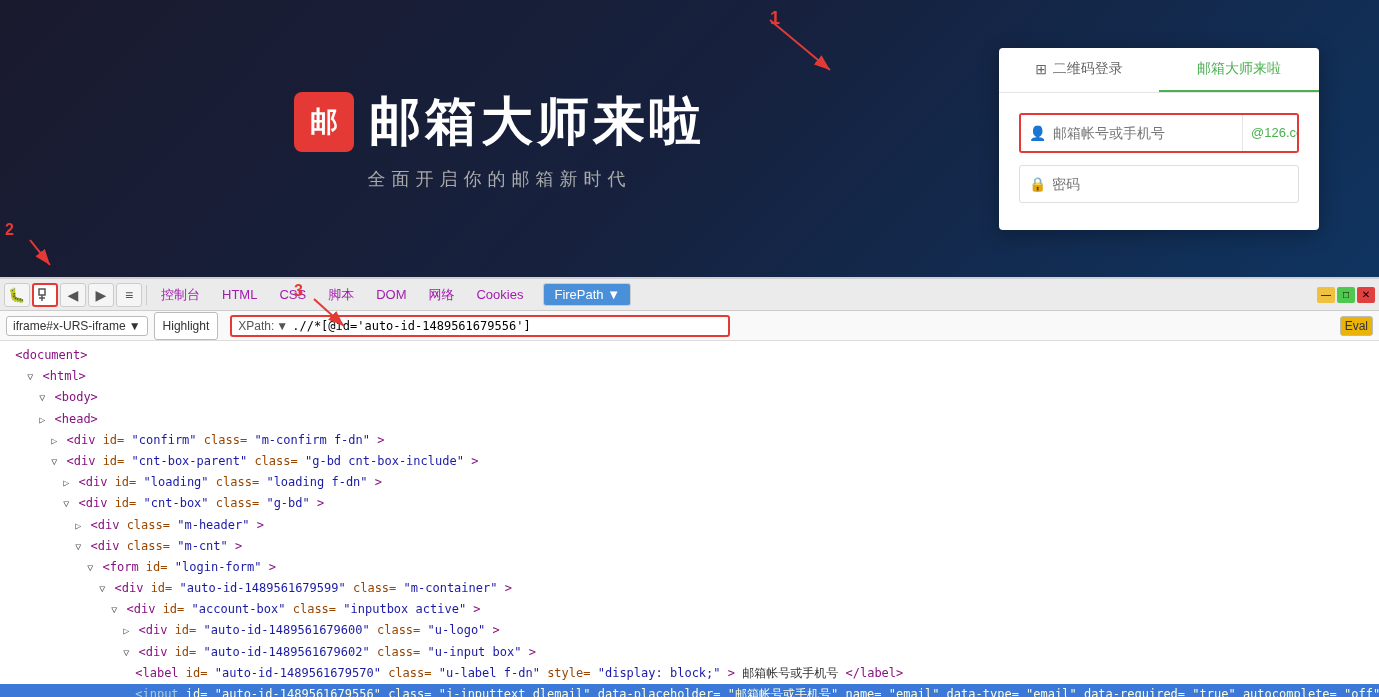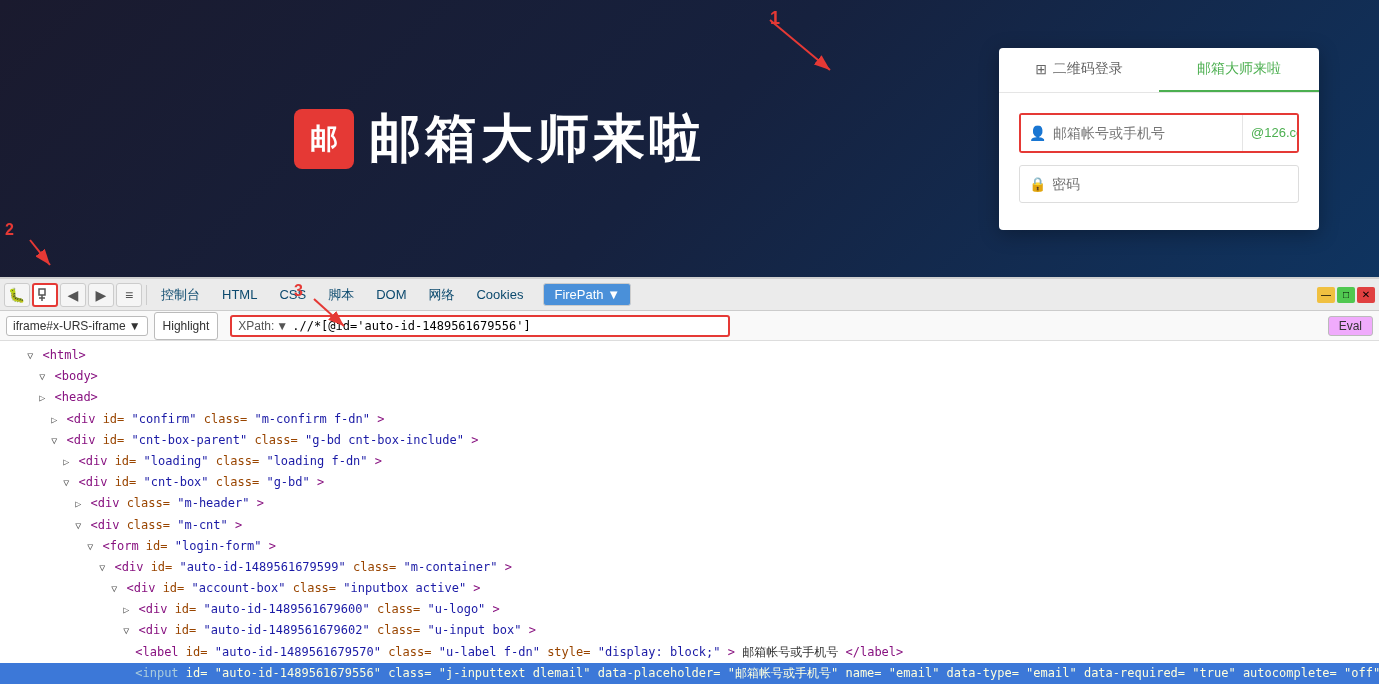--- a/index.html
+++ b/index.html
@@ -193,21 +193,21 @@
       align-items: center;
       justify-content: center;
       font-size: 14px;
       color: #555;
     }
 
     .devtools-tab {
       padding: 3px 10px;
       font-size: 13px;
       cursor: pointer;
-      color: #0c4a6e;
+      color: #a21caf;
       border-radius: 3px;
       white-space: nowrap;
     }
 
     .devtools-tab.active {
       background: #fff;
       border: 1px solid #ccc;
       color: #000;
       margin-left: 8px;
     }
@@ -302,23 +302,23 @@
     }
 
     .xpath-value {
       font-size: 12px;
       color: #000;
       font-family: monospace;
     }
 
     .eval-btn {
       margin-left: auto;
-      padding: 2px 10px;
+      padding: 2px 4px;
       font-size: 12px;
-      background: #f0abfc;
+      background: #eab308;
       border: 1px solid #bbb;
       border-radius: 3px;
       cursor: pointer;
       color: #333;
     }
 
     
     .dom-tree {
       flex: 1;
       overflow-y: auto;
@@ -363,20 +363,21 @@
 <div>
 
   <div class="browser-content">
     <div class="login-bg">
 
       <div class="brand-section">
         <div class="brand-logo-row">
           <div class="brand-icon">邮</div>
           <div class="brand-title">邮箱大师来啦</div>
         </div>
+        <div class="brand-subtitle">全面开启你的邮箱新时代</div>
       </div>
 
       <div class="login-form-panel">
         <div class="login-tabs">
           <div class="login-tab">
             <span>⊞</span>
             <span>二维码登录</span>
           </div>
           <div class="login-tab active">
             <span>邮箱大师来啦</span>
@@ -480,20 +481,24 @@
           <span>XPath:</span>
           <span> ▼</span>
         </span>
         <span class="xpath-value">.//*[@id='auto-id-1489561679556']</span>
       </div>
       <div class="eval-btn">Eval</div>
     </div>
 
     <div class="dom-tree">
 
+      <div class="dom-line">
+        <span class="indent" style="padding-left:0px;"></span>
+        <span class="tag">&lt;document&gt;</span>
+      </div>
 
       <div class="dom-line">
         <span class="indent" style="padding-left:12px;"></span>
         <span class="dom-toggle">▽</span>
         <span class="tag">&lt;html&gt;</span>
       </div>
 
       <div class="dom-line">
         <span class="indent" style="padding-left:24px;"></span>
         <span class="dom-toggle">▽</span>

